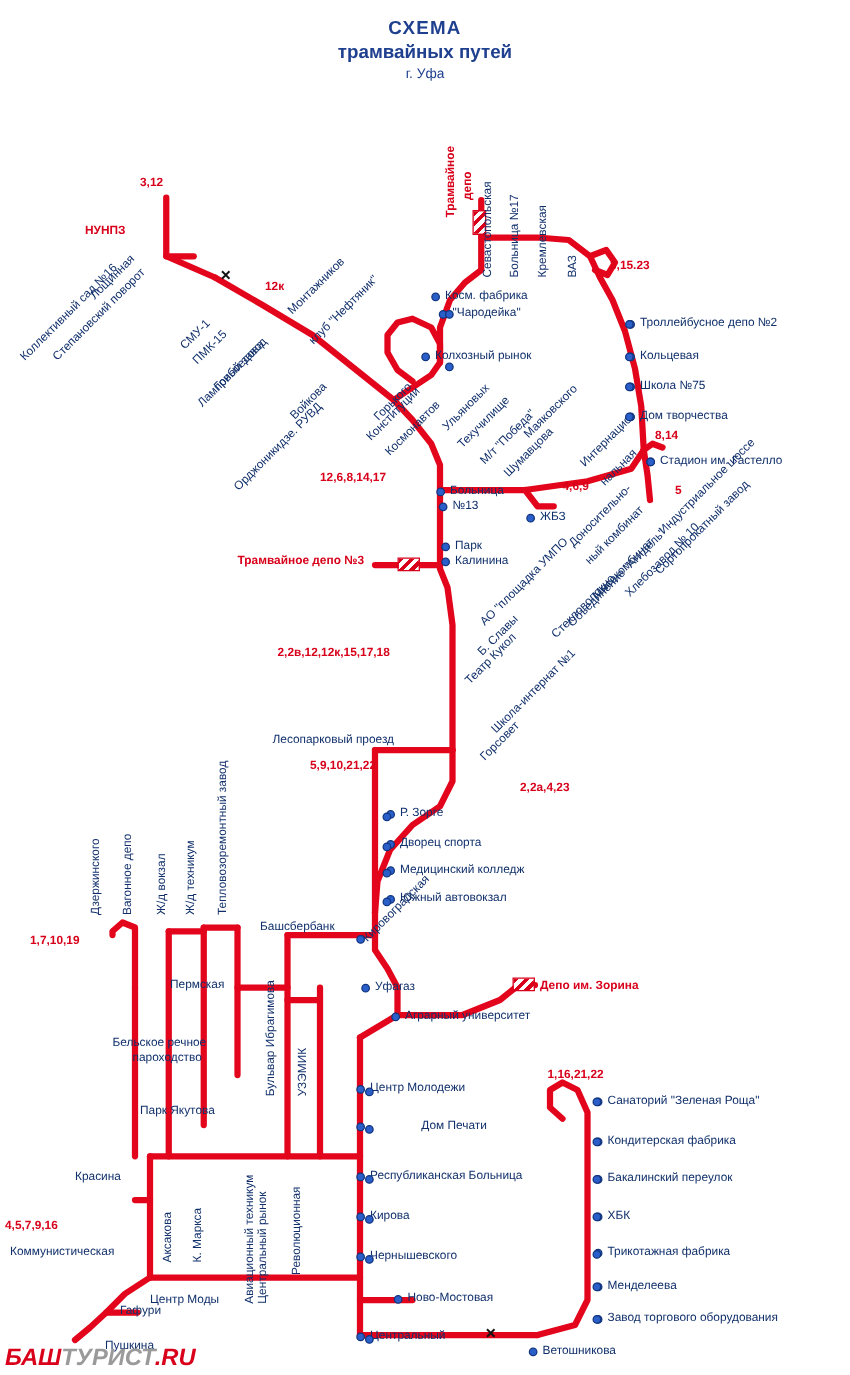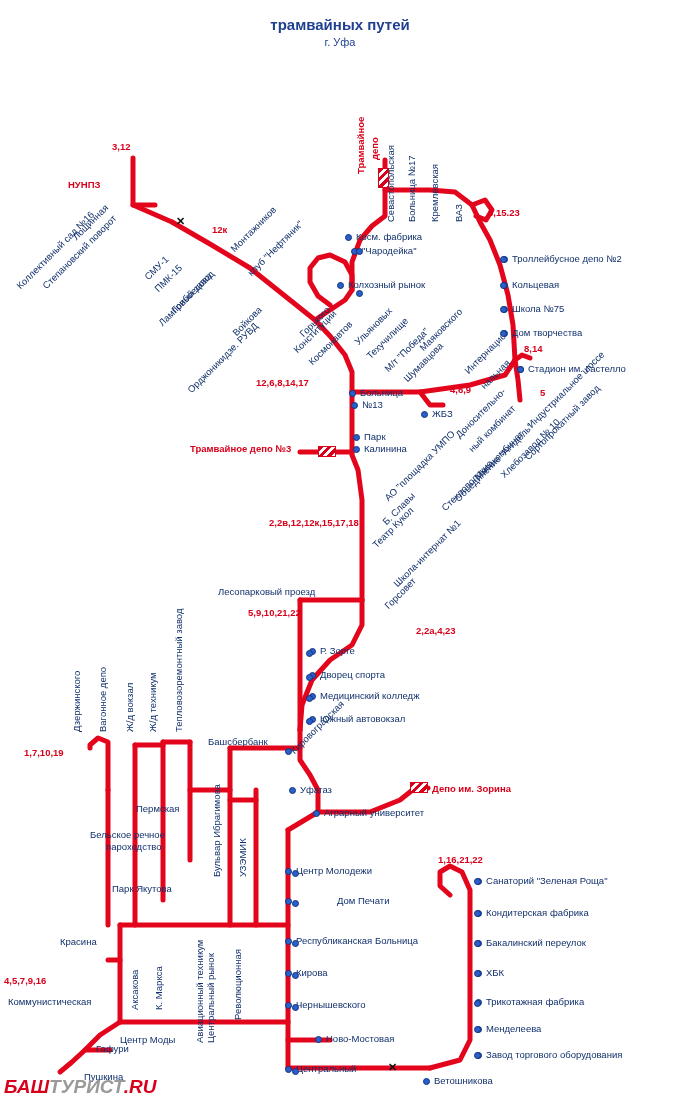--- a/index.html
+++ b/index.html
@@ -116,34 +116,35 @@
 </svg>
 
 <div class="depot" style="left:378px;top:168px;width:9px;height:18px;background:repeating-linear-gradient(135deg,#d8001a 0 3px,#fff 3px 6px);"></div>
 <div class="depot" style="left:318px;top:446px;"></div>
 <div class="depot" style="left:410px;top:782px;"></div>
 
 <div class="xmark" style="left:176px;top:216px;">✕</div>
 <div class="xmark" style="left:388px;top:1062px;">✕</div>
 
 <div class="title">
+  <div class="l1">СХЕМА</div>
   <div class="l2">трамвайных путей</div>
   <div class="l3">г. Уфа</div>
 </div>
 
 <div id="layer">
     <div class="lbl red" style="left: 112px; top: 142px;">3,12</div>
     <div class="lbl red" style="left: 68px; top: 180px;">НУНПЗ</div>
     <div class="lbl red" style="left: 212px; top: 225px;">12к</div>
     <div class="lbl red" style="left: 488px; top: 208px;">3,15.23</div>
     <div class="lbl red" style="left: 524px; top: 344px;">8,14</div>
     <div class="lbl red" style="left: 540px; top: 388px;">5</div>
     <div class="lbl red" style="left: 450px; top: 385px;">4,6,9</div>
     <div class="lbl red" style="left: 256px; top: 378px;">12,6,8,14,17</div>
-    <div class="lbl red" style="left: 222px; top: 518px; margin-left: 47px;">2,2в,12,12к,15,17,18</div>
+    <div class="lbl red" style="left: 222px; top: 518px;">2,2в,12,12к,15,17,18</div>
     <div class="lbl red" style="left: 248px; top: 608px;">5,9,10,21,22</div>
     <div class="lbl red" style="left: 416px; top: 626px;">2,2а,4,23</div>
     <div class="lbl red" style="left: 24px; top: 748px;">1,7,10,19</div>
     <div class="lbl red" style="left: 438px; top: 855px;">1,16,21,22</div>
     <div class="lbl red" style="left: 4px; top: 976px; text-align: center;">4,5,7,9,16</div>
     <div class="lbl red rot" style="left: 366px; top: 164px; transform: rotate(-90deg);">Трамвайное</div>
     <div class="lbl red rot" style="left: 380px; top: 150px; transform: rotate(-90deg);">депо</div>
     <div class="lbl red" style="left: 190px; top: 444px;">Трамвайное депо №3</div>
     <div class="lbl red" style="left: 432px; top: 784px;">Депо им. Зорина</div>
     <div class="lbl rot" style="left: 78px; top: 232px; transform: rotate(-45deg);">Лощинная</div>
@@ -231,21 +232,21 @@
     <div class="dot" style="left: 309px; top: 693px;"></div>
     <div class="lbl" style="left: 320px; top: 714px;">Южный автовокзал</div>
     <div class="dot" style="left: 309px; top: 716px;"></div>
     <div class="lbl" style="left: 208px; top: 737px;">Башсбербанк</div>
     <div class="lbl rot" style="left: 296px; top: 746px; transform: rotate(-45deg);">Кировоградская</div>
     <div class="dot" style="left: 285px; top: 748px;"></div>
     <div class="lbl" style="left: 300px; top: 785px;">Уфагаз</div>
     <div class="dot" style="left: 289px; top: 787px;"></div>
     <div class="lbl" style="left: 324px; top: 808px;">Аграрный университет</div>
     <div class="dot" style="left: 313px; top: 810px;"></div>
-    <div class="lbl" style="left: 136px; top: 783px; margin-top: 21px;">Пермская</div>
+    <div class="lbl" style="left: 136px; top: 783px;">Пермская</div>
     <div class="lbl" style="left: 90px; top: 830px;">Бельское речное</div>
     <div class="lbl" style="left: 106px; top: 842px;">пароходство</div>
     <div class="lbl" style="left: 112px; top: 884px;">Парк Якутова</div>
     <div class="lbl" style="left: 60px; top: 937px;">Красина</div>
     <div class="lbl" style="left: 8px; top: 997px;">Коммунистическая</div>
     <div class="lbl" style="left: 120px; top: 1035px;">Центр Моды</div>
     <div class="lbl" style="left: 96px; top: 1044px;">Гафури</div>
     <div class="lbl" style="left: 84px; top: 1072px;">Пушкина</div>
     <div class="lbl" style="left: 296px; top: 866px;">Центр Молодежи</div>
     <div class="dot" style="left: 285px; top: 868px;"></div>

